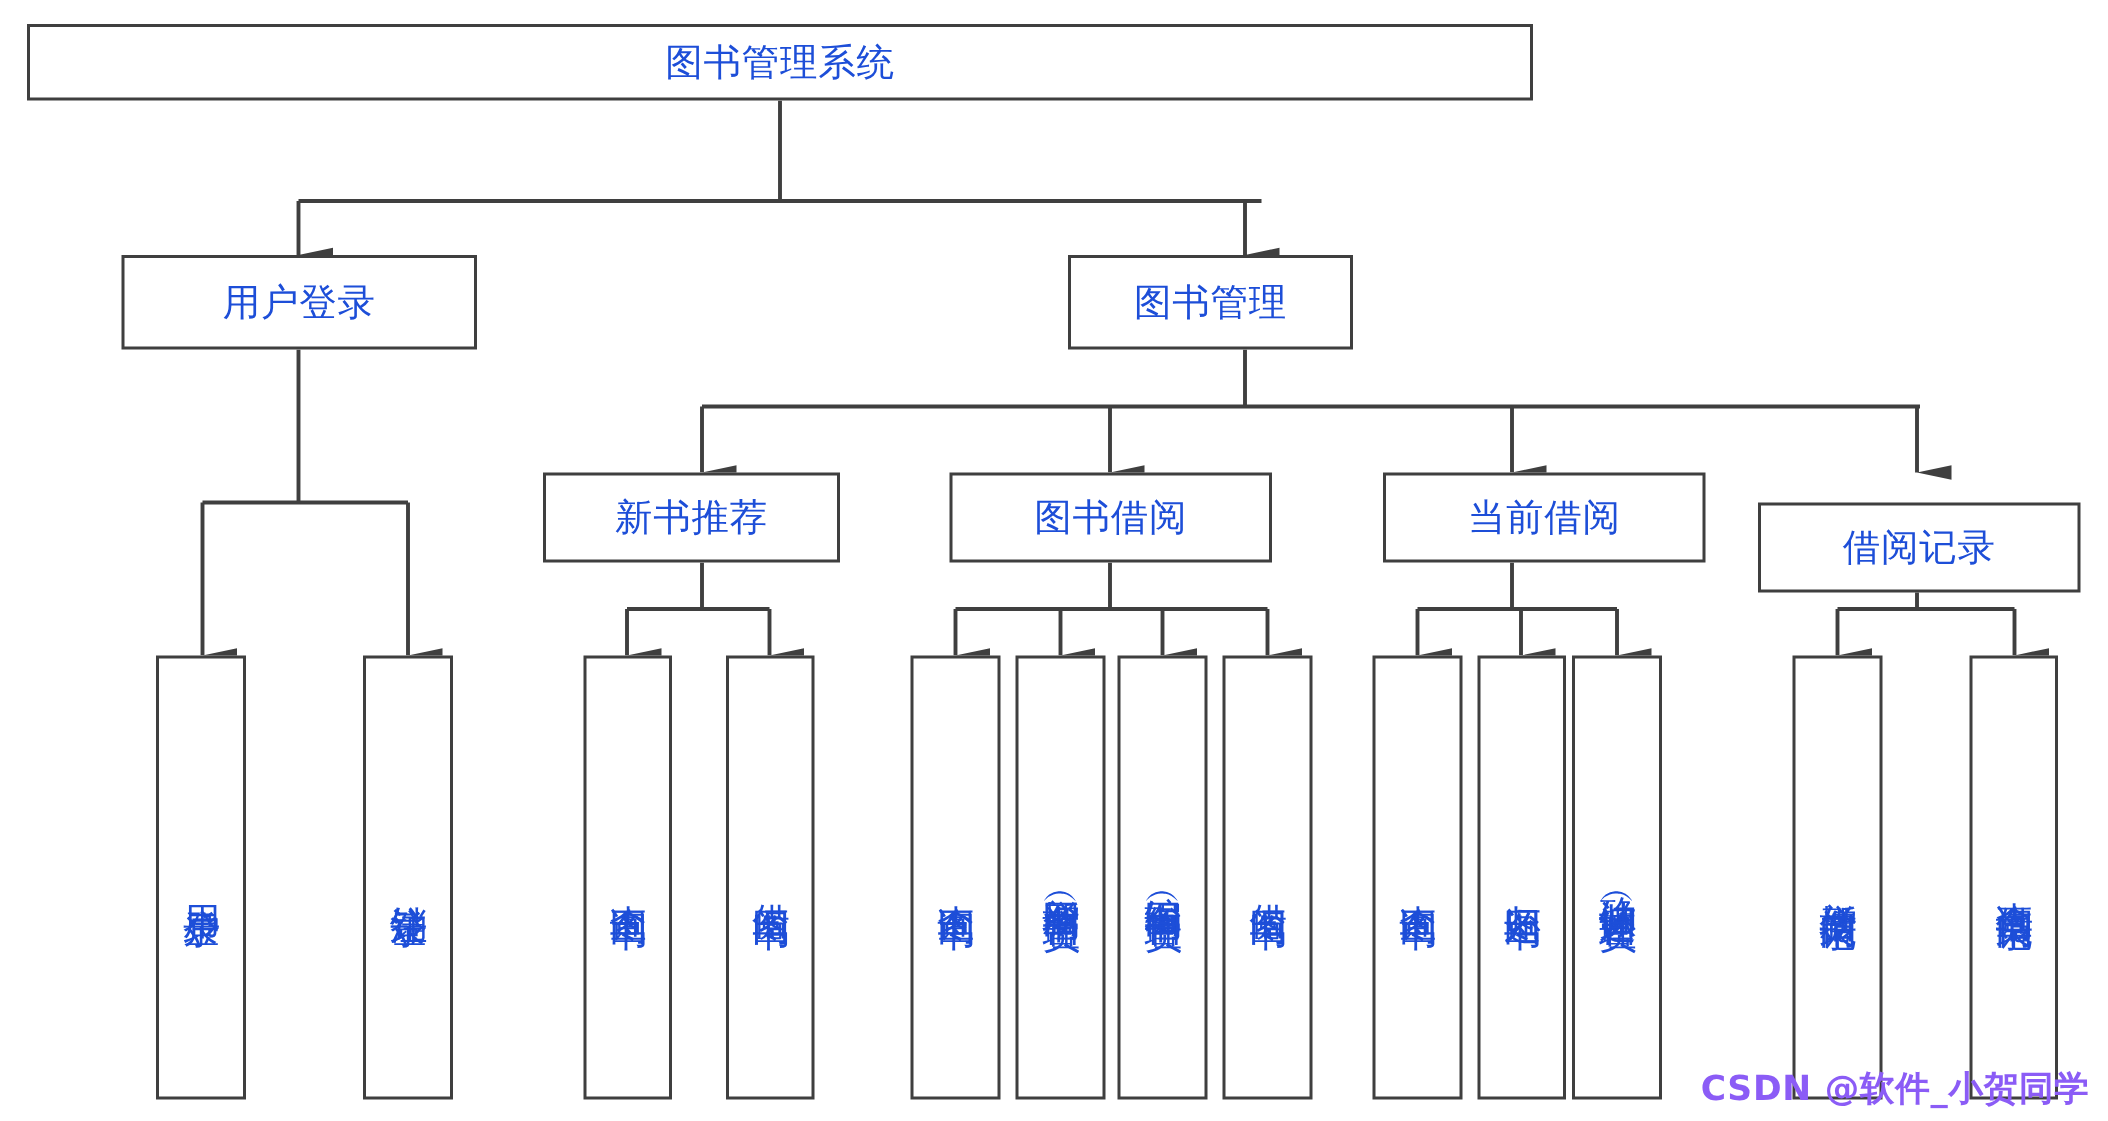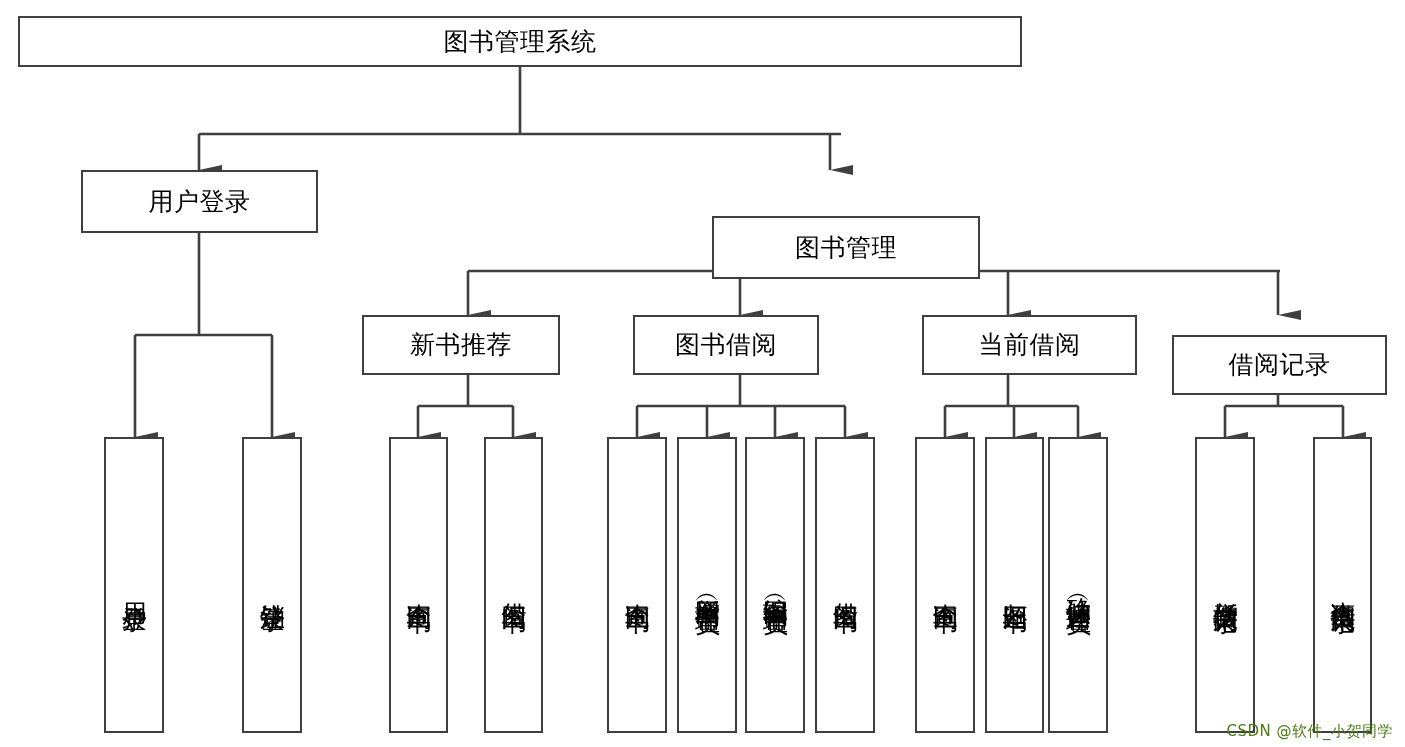--- a/index.html
+++ b/index.html
@@ -31,21 +31,21 @@
     position: absolute;
     box-sizing: border-box;
     border: 2.5px solid #3f3f3f;
     background: #ffffff;
     display: flex;
     align-items: center;
     justify-content: center;
     z-index: 2;
   }
   .node .label {
-    color: #000000;
+    color: #1d4ed8;
     line-height: 1.18;
     text-align: center;
     white-space: pre;
   }
   .node.horiz .label {
     font-size: 25px;
     letter-spacing: 0.5px;
   }
   .node.root .label {
     font-size: 25px;
@@ -61,25 +61,26 @@
     font-size: 25px;
     line-height: 1.12;
     letter-spacing: 2px;
     white-space: normal;
     max-height: 272px;
   }
   .watermark {
     position: absolute;
     right: 12px;
     bottom: 6px;
-    font-size: 15px;
-    color: #4d7c0f;
+    font-size: 23px;
+    color: #8b5cf6;
     letter-spacing: 0.5px;
     z-index: 3;
     user-select: none;
+    font-weight: bold;
   }
 </style>
 </head>
 <body>
 
 <div id="canvas">
 
   <svg id="edges" viewBox="0 0 1405 747" xmlns="http://www.w3.org/2000/svg">
     <defs>
       <marker id="arrow" markerWidth="12" markerHeight="24" refX="5.5" refY="23" orient="auto" markerUnits="userSpaceOnUse">
@@ -130,28 +131,28 @@
     </g>
   </svg>
 
   <div class="node root horiz" style="left:18px; top:16px; width:1004px; height:51px;">
     <span class="label">图书管理系统</span>
   </div>
 
   <div class="node horiz" style="left:81px; top:170px; width:237px; height:63px;">
     <span class="label">用户登录</span>
   </div>
-  <div class="node horiz" style="left:712px; top:170px; width:268px; height:63px;margin-top:46px;">
+  <div class="node horiz" style="left:712px; top:170px; width:190px; height:63px;">
     <span class="label">图书管理</span>
   </div>
 
   <div class="node horiz" style="left:362px; top:315px; width:198px; height:60px;">
     <span class="label">新书推荐</span>
   </div>
-  <div class="node horiz" style="left:633px; top:315px; width:186px; height:60px;">
+  <div class="node horiz" style="left:633px; top:315px; width:215px; height:60px;">
     <span class="label">图书借阅</span>
   </div>
   <div class="node horiz" style="left:902px; top:315px; width:215px; height:60px;margin-left:20px;">
     <span class="label">当前借阅</span>
   </div>
   <div class="node horiz" style="left:1172px; top:315px; width:215px; height:60px;margin-top:20px;">
     <span class="label">借阅记录</span>
   </div>
 
   <div class="node vert" style="left:104px; top:437px; width:60px; height:296px;">

